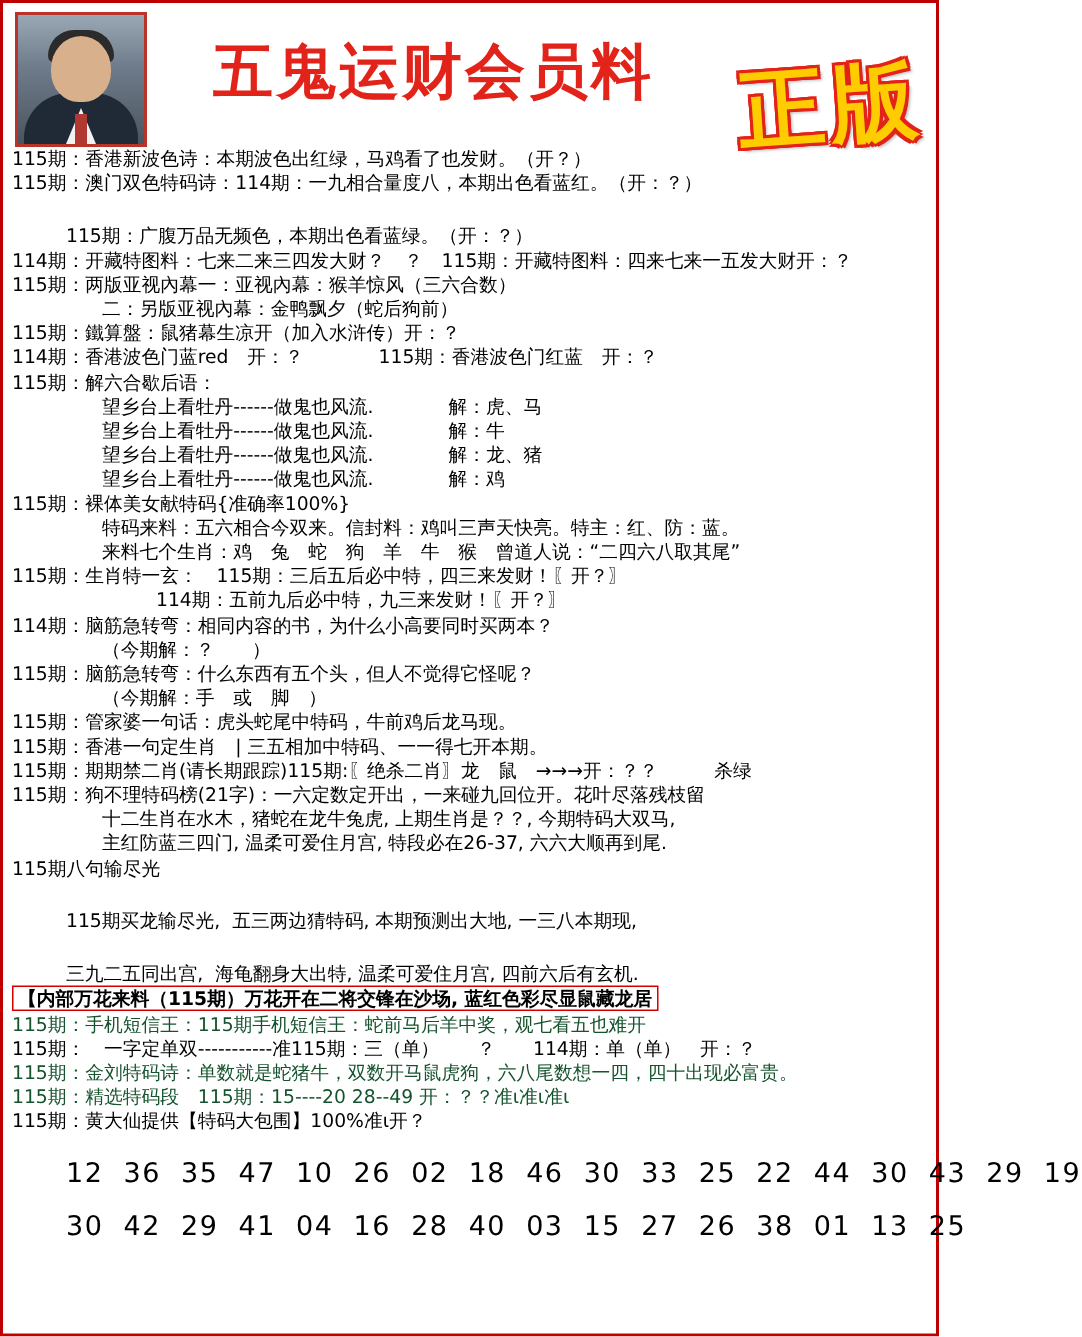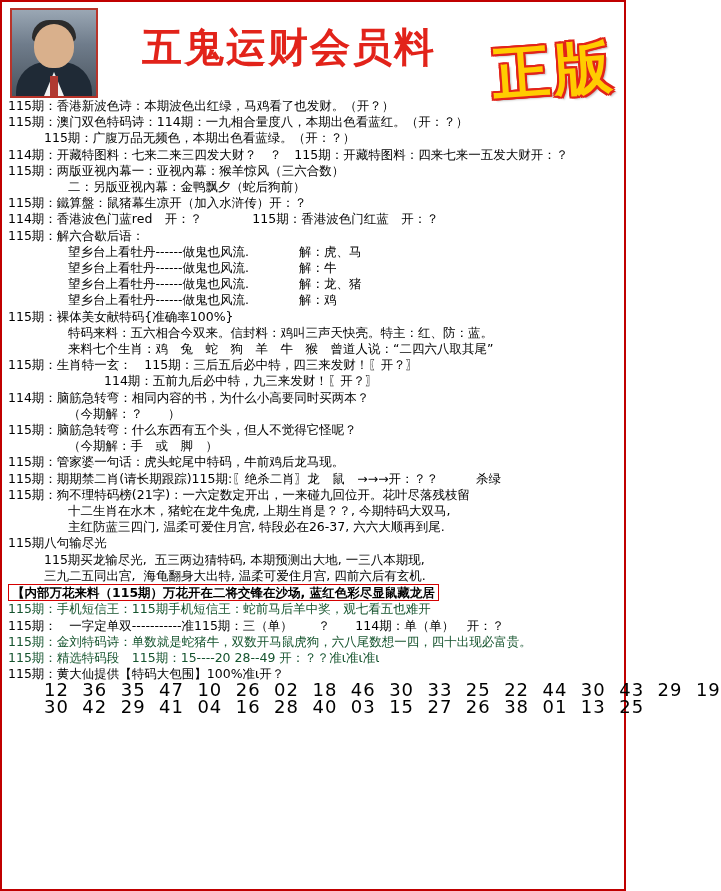--- a/index.html
+++ b/index.html
@@ -116,21 +116,21 @@
   }
   
   .content {
     padding: 0 6px;
   }
   .line {
     line-height: 16.2px;
     white-space: pre;
     font-size: 12.5px;
   }
-  .indent1 { padding-left: 36px; }
+  .indent1 { padding-left: 36px; margin-top: 19px; }
   .indent2 { padding-left: 60px; }
   .indent3 { padding-left: 96px; }
   .red { color: #14532d; }
   .boxline {
     display: inline-block;
     border: 1px solid #d40000;
     padding: 0 3px;
     color: #000000;
     font-weight: bold;
     line-height: 15px;
@@ -176,20 +176,21 @@
       <div class="line">115期：裸体美女献特码{准确率100%}</div>
       <div class="line indent2">特码来料：五六相合今双来。信封料：鸡叫三声天快亮。特主：红、防：蓝。</div>
       <div class="line indent2">来料七个生肖：鸡　兔　蛇　狗　羊　牛　猴　曾道人说：“二四六八取其尾”</div>
       <div class="line">115期：生肖特一玄：　115期：三后五后必中特，四三来发财！〖开？〗</div>
       <div class="line indent3">114期：五前九后必中特，九三来发财！〖开？〗</div>
       <div class="line">114期：脑筋急转弯：相同内容的书，为什么小高要同时买两本？</div>
       <div class="line indent2">（今期解：？　　）</div>
       <div class="line">115期：脑筋急转弯：什么东西有五个头，但人不觉得它怪呢？</div>
       <div class="line indent2">（今期解：手　或　脚　）</div>
       <div class="line">115期：管家婆一句话：虎头蛇尾中特码，牛前鸡后龙马现。</div>
+      <div class="line">115期：香港一句定生肖　| 三五相加中特码、一一得七开本期。</div>
       <div class="line">115期：期期禁二肖(请长期跟踪)115期:〖绝杀二肖〗龙　鼠　→→→开：？？　　　杀绿</div>
       <div class="line">115期：狗不理特码榜(21字)：一六定数定开出，一来碰九回位开。花叶尽落残枝留</div>
       <div class="line indent2">十二生肖在水木，猪蛇在龙牛兔虎, 上期生肖是？？, 今期特码大双马,</div>
       <div class="line indent2">主红防蓝三四门, 温柔可爱住月宫, 特段必在26-37, 六六大顺再到尾.</div>
       <div class="line">115期八句输尽光</div>
       <div class="line indent1">115期买龙输尽光,  五三两边猜特码, 本期预测出大地, 一三八本期现,</div>
       <div class="line indent1">三九二五同出宫,  海龟翻身大出特, 温柔可爱住月宫, 四前六后有玄机.</div>
       <div class="line"><span class="boxline">【内部万花来料（115期）万花开在二将交锋在沙场, 蓝红色彩尽显鼠藏龙居</span></div>
       <div class="line"><span class="red">115期：</span><span class="red">手机短信王：115期手机短信王：蛇前马后羊中奖，观七看五也难开</span></div>
       <div class="line">115期：　一字定单双-----------准115期：三（单）　　？　　114期：单（单）　开：？</div>

